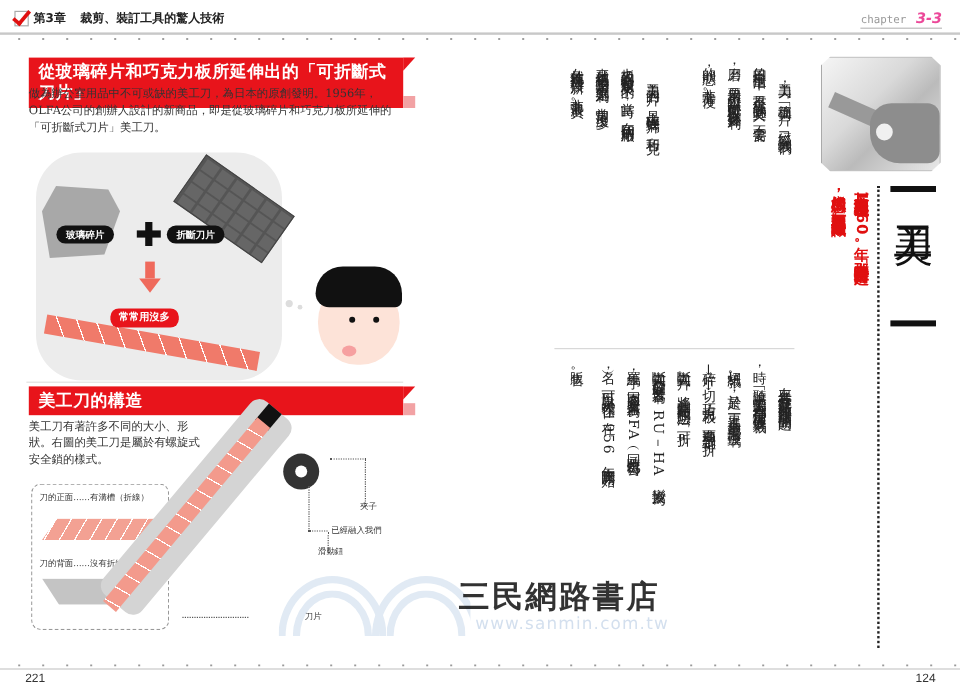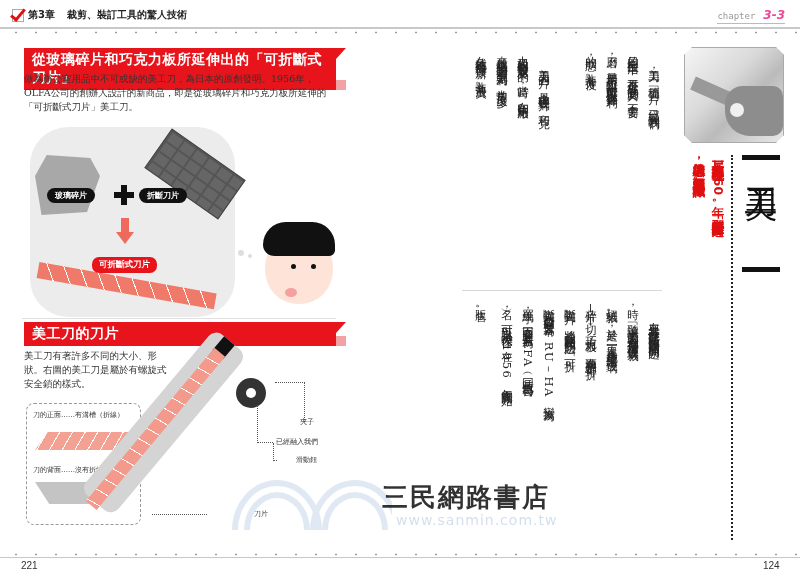--- a/index.html
+++ b/index.html
@@ -111,35 +111,35 @@
 
 <div>
   <div class="cloud"></div>
   <div class="glass"></div>
   <div class="choc"></div>
   <span class="pill" style="left:47px; top:188px;">玻璃碎片</span>
   <div class="plus"></div>
   <span class="pill" style="left:139px; top:188px;">折斷刀片</span>
   <div class="arrow-down"></div>
   <div class="blade-strip"></div>
-  <span class="blade-label">可折斷式刀片</span>
+  <span class="blade-label">常常用沒多</span>
   <div class="bubble" style="left:238px; top:250px; width:6px; height:6px;"></div>
   <div class="bubble" style="left:248px; top:254px; width:4px; height:4px;"></div>
   <div class="face">
     <div class="skin"></div>
     <div class="hair"></div>
     <div class="eye" style="left:26px;"></div>
     <div class="eye" style="left:46px;"></div>
     <div class="mouth"></div>
   </div>
 </div>
 <div class="sep-line" style="left:22px; top:318px; width:314px;"></div>
 
 <div class="red-head" style="left:24px; top:322px; width:312px;">
-  <span>美工刀的刀片</span>
+  <span>美工刀的構造</span>
   <span class="fold"></span>
 </div>
 <div class="body-txt" style="left:24px; top:349px; width:145px;">美工刀有著許多不同的大小、形狀。右圖的美工刀是屬於有螺旋式安全鎖的樣式。</div>
 
 <div class="callout-box">
   <span class="cb-label" style="left:6px; top:6px;">刀的正面……有溝槽（折線）</span>
   <div class="cb-red"></div>
   <span class="cb-label" style="left:6px; top:61px;">刀的背面……沒有折線</span>
   <div class="cb-grey"></div>
 </div>
@@ -148,21 +148,21 @@
   <div class="knife">
     <div class="knife-tip"></div>
     <div class="knife-blade"></div>
   </div>
   <div class="wheel"></div>
   <div class="leader" style="left:275px; top:382px; width:30px; height:40px; border-top-width:1px; border-right-width:1px;"></div>
   <span class="part-label" style="left:300px; top:417px;">夾子</span>
   <div class="leader" style="left:257px; top:405px; width:16px; height:38px; border-left-width:1px; border-bottom-width:1px;"></div>
   <span class="part-label" style="left:276px; top:437px;">已經融入我們</span>
   <div class="leader" style="left:273px; top:443px; width:4px; height:18px; border-left-width:1px; border-bottom-width:1px;"></div>
-  <span class="part-label" style="left:296px; top:455px;">滑動鈕</span>
+  <span class="part-label" style="left:265px; top:455px;">滑動鈕</span>
   <div class="leader" style="left:152px; top:514px; width:55px; height:0; border-top-width:1px;"></div>
   <span class="part-label" style="left:210px; top:509px;margin-left:44px;">刀片</span>
 </div>
 
 <div class="wm-arcs">
   <div class="wm-arc" style="left:0; top:10px; width:90px; height:100px;"></div>
   <div class="wm-arc" style="left:12px; top:22px; width:66px; height:76px;"></div>
   <div class="wm-arc" style="left:78px; top:10px; width:90px; height:100px;"></div>
   <div class="wm-arc" style="left:90px; top:22px; width:66px; height:76px;"></div>
 </div>

